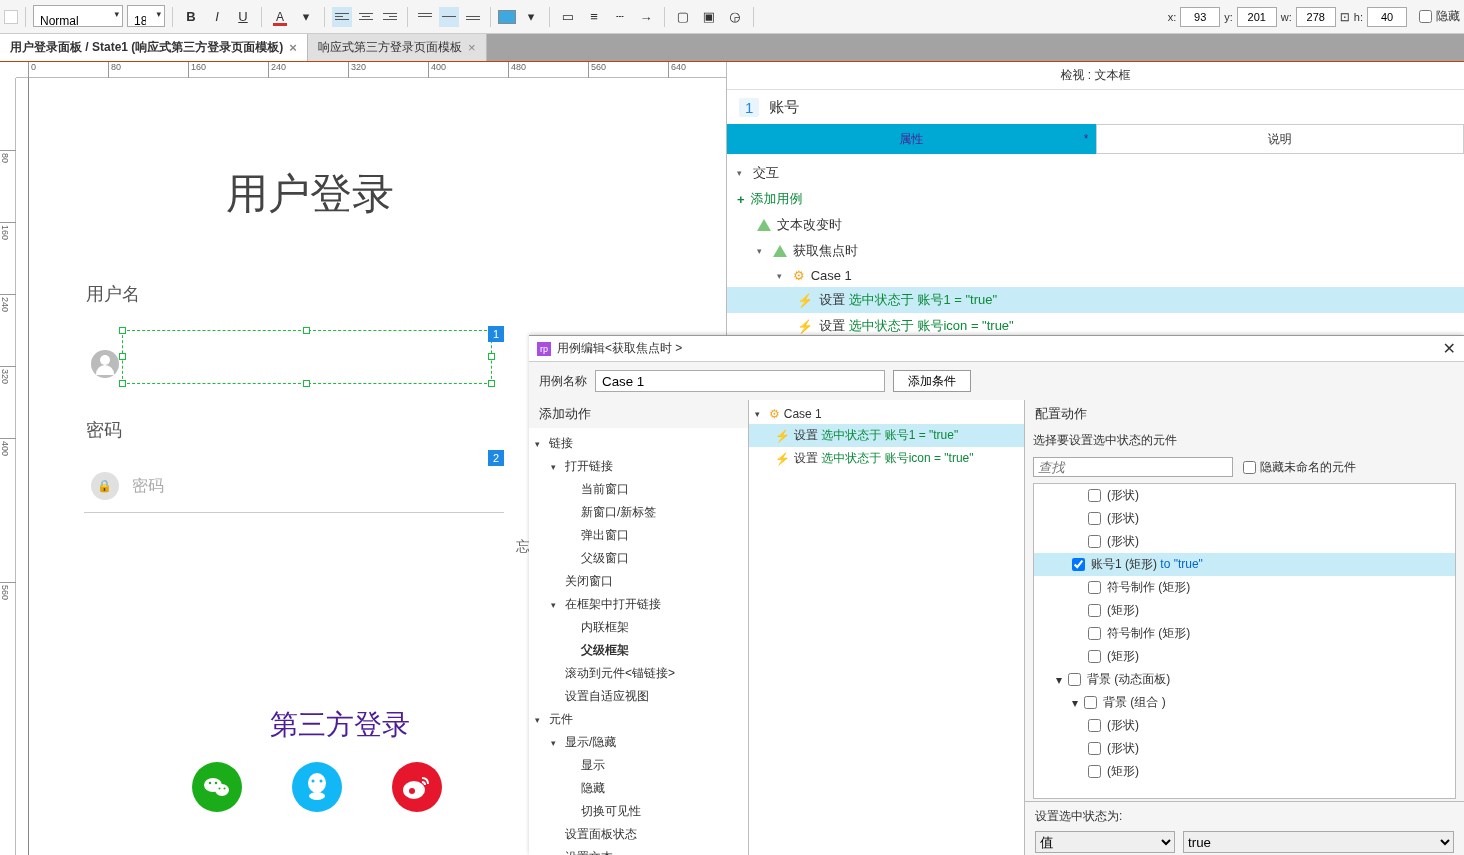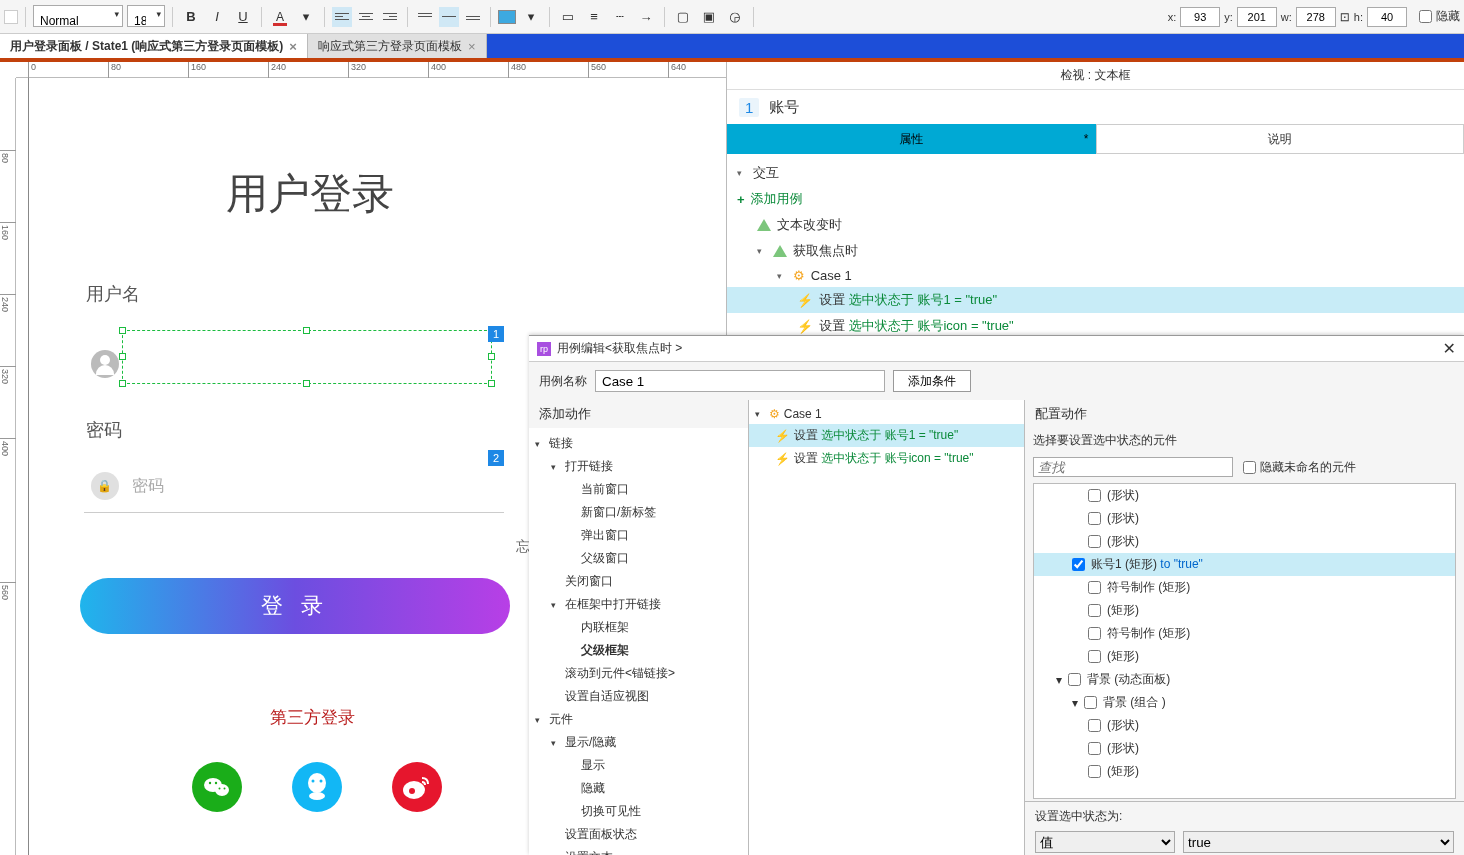--- a/index.html
+++ b/index.html
@@ -17,21 +17,21 @@
 .tb-color{width:22px;height:22px;display:flex;flex-direction:column;align-items:center;justify-content:center;position:relative}
 .tb-color-bar{width:14px;height:3px;position:absolute;bottom:2px}
 .tb-align{width:20px;height:20px;display:flex;flex-direction:column;justify-content:center;gap:2px;padding:3px}
 .tb-align span{height:1px;background:#555}
 .tb-coord{display:flex;align-items:center;gap:4px;margin-left:auto}
 .tb-coord label{font-size:11px}
 .tb-coord input{width:40px;height:20px;border:1px solid #aaa;text-align:center;font-size:11px}
 .tb-check{display:flex;align-items:center;gap:4px;margin-left:8px}
 .fillbox{width:18px;height:14px;background:#3da9e0;border:1px solid #888}
 
-.tabs{height:28px;background:#1d4ed8;display:flex;border-bottom:4px solid #c2410c}
+.tabs{height:28px;background:#a3a3a3;display:flex;border-bottom:1px solid #c2410c}
 .tab{padding:0 10px;display:flex;align-items:center;gap:6px;border-right:1px solid #bbb;font-size:12px;cursor:pointer;background:#e0e0e0}
 .tab.active{background:#fff;font-weight:bold}
 .tab .close{font-size:13px;color:#888}
 
 .main{display:flex;height:calc(100vh - 62px)}
 .canvas-area{width:726px;position:relative;background:#fff}
 .ruler-h{height:16px;background:#fff;border-bottom:1px solid #bbb;position:relative;margin-left:16px}
 .ruler-h .tick{position:absolute;top:0;font-size:9px;color:#666;border-left:1px solid #999;height:16px;padding-left:2px}
 .ruler-v{width:16px;background:#fff;border-right:1px solid #bbb;position:absolute;left:0;top:16px;bottom:0}
 .ruler-v .tick{position:absolute;font-size:9px;color:#666;writing-mode:vertical-lr;border-top:1px solid #999;width:16px;padding-top:2px}
@@ -44,34 +44,34 @@
 .sel-handle{position:absolute;width:7px;height:7px;background:#fff;border:1px solid #1bbc3f}
 .sel-badge{position:absolute;width:16px;height:16px;background:#1e88e5;color:#fff;font-size:11px;display:flex;align-items:center;justify-content:center}
 .user-icon{position:absolute;left:75px;top:272px;width:28px;height:28px;border-radius:50%;background:#bbb;display:flex;align-items:center;justify-content:center}
 .user-icon::before{content:'';width:10px;height:10px;border-radius:50%;background:#fff;position:absolute;top:5px}
 .user-icon::after{content:'';width:18px;height:10px;border-radius:9px 9px 0 0;background:#fff;position:absolute;bottom:3px}
 .lock-icon{position:absolute;left:75px;top:394px;width:28px;height:28px;border-radius:50%;background:#e0e0e0;display:flex;align-items:center;justify-content:center;color:#888}
 .pwd-input{position:absolute;left:116px;top:398px;font-size:16px;color:#aaa}
 .pwd-line{position:absolute;left:68px;top:434px;width:420px;border-bottom:1px solid #ccc}
 .forgot{position:absolute;left:500px;top:460px;font-size:14px;color:#666}
 .login-btn{position:absolute;left:64px;top:500px;width:430px;height:56px;border-radius:28px;background:linear-gradient(90deg,#1fb5ec 0%,#6c4ee0 50%,#b83fe6 100%);color:#fff;font-size:22px;display:flex;align-items:center;justify-content:center;letter-spacing:6px}
-.third-title{position:absolute;left:254px;top:628px;font-size:17px;color:#b91c1c}
+.third-title{position:absolute;left:254px;top:628px;font-size:28px;color:#4c1d95}
 .third-icons{position:absolute;left:176px;top:684px;display:flex;gap:50px}
 .t-icon{width:50px;height:50px;border-radius:50%;display:flex;align-items:center;justify-content:center;color:#fff;font-size:26px}
 .t-wechat{background:#1aad19}
 .t-qq{background:#12b7f5}
 .t-weibo{background:#e6162d}
 
 .right-panel{flex:1;background:#fff;border-left:1px solid #bbb;display:flex;flex-direction:column;position:relative}
 .insp-top{height:28px;display:flex;align-items:center;justify-content:center;font-size:12px;border-bottom:1px solid #ddd}
 .insp-title{height:34px;display:flex;align-items:center;padding:0 12px;gap:10px;font-size:15px}
 .insp-title .num{color:#1e88e5;background:#eaf4fb;padding:1px 6px;border-radius:2px}
 .insp-tabs{height:30px;display:flex}
 .insp-tab{flex:1;display:flex;align-items:center;justify-content:center;border:1px solid #ccc;cursor:pointer}
-.insp-tab.active{background:#00a9d4;color:#000000;border-color:#00a9d4;position:relative}
+.insp-tab.active{background:#00a9d4;color:#4c1d95;border-color:#00a9d4;position:relative}
 .insp-tab.active::after{content:'*';position:absolute;right:6px}
 .inter-panel{padding:6px 0;font-size:13px}
 .ip-row{padding:4px 10px;display:flex;align-items:center;gap:6px}
 .ip-row.section{font-weight:normal}
 .ip-row .arrow{font-size:9px;color:#666;width:10px}
 .add-case{color:#0b8a3a;cursor:pointer}
 .ev-icon{width:14px;height:12px;background:#7cc67c;clip-path:polygon(0 100%,50% 0,100% 100%)}
 .case-icon{color:#f5a623}
 .bolt{color:#888}
 .ip-highlight{background:#c8ecf7}
@@ -226,21 +226,20 @@
           <div class="sel-handle" style="right:-4px;bottom:-4px"></div>
       </div>
       <div class="sel-badge" style="left:472px;top:248px">1</div>
       <div class="user-icon"></div>
       <div class="field-label" style="left:70px;top:340px">密码</div>
       <div class="sel-badge" style="left:472px;top:372px">2</div>
       <div class="lock-icon">🔒</div>
       <div class="pwd-input">密码</div>
       <div class="pwd-line"></div>
       <div class="forgot">忘记</div>
-      <div class="login-btn">登 录</div>
       <div class="third-title">第三方登录</div>
       <div class="third-icons">
         <div class="t-icon t-wechat">
             <svg width="28" height="24" viewBox="0 0 28 24">
               <ellipse cx="10" cy="10" rx="9" ry="7" fill="#fff"></ellipse>
               <ellipse cx="19" cy="15" rx="7" ry="6" fill="#fff"></ellipse>
               <circle cx="7" cy="8" r="1.2" fill="#1aad19"></circle>
               <circle cx="13" cy="8" r="1.2" fill="#1aad19"></circle>
               <circle cx="16.5" cy="13.5" r="1" fill="#1aad19"></circle>
               <circle cx="21.5" cy="13.5" r="1" fill="#1aad19"></circle>

